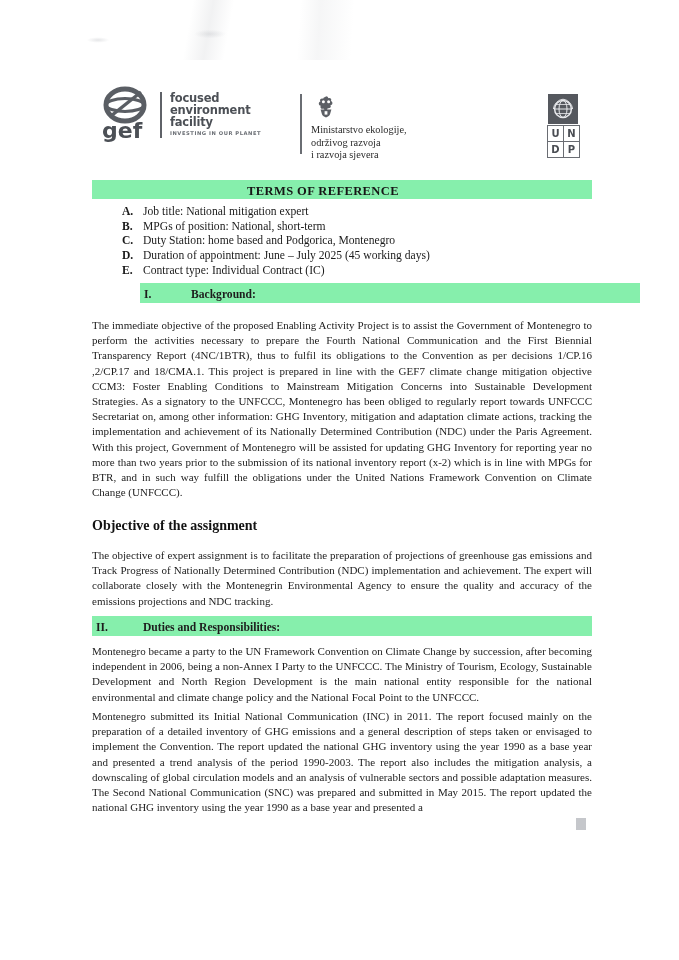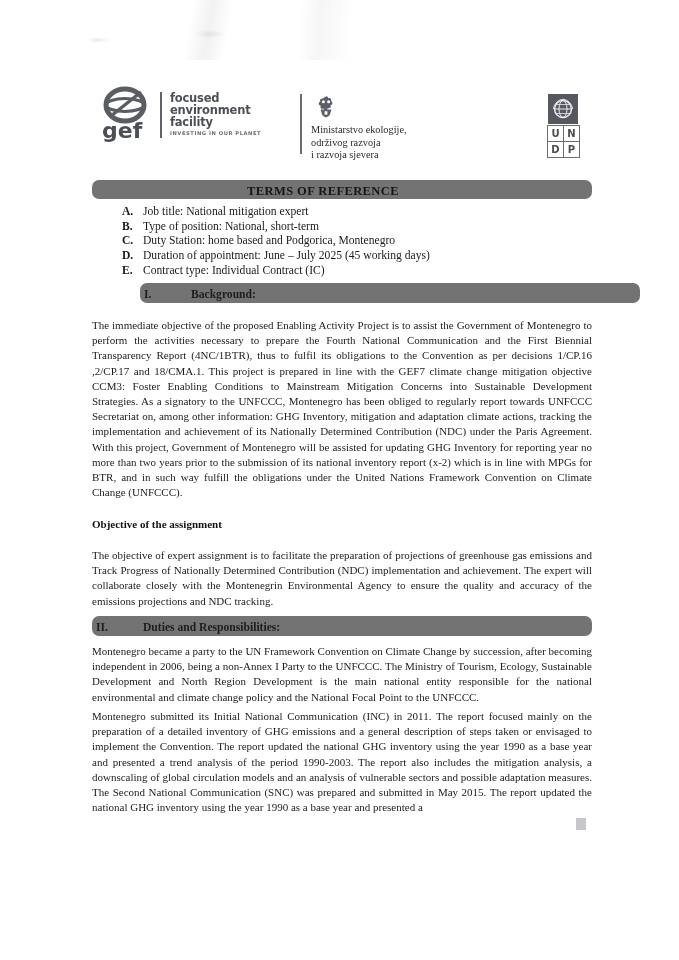--- a/index.html
+++ b/index.html
@@ -152,24 +152,23 @@
 
   
   .content {
     position: absolute;
     left: 92px;
     top: 0;
     width: 500px;
   }
 
   .band {
-    background: #737373;
+    background: #86efac;
     width: 100%;
     box-sizing: border-box;
-    border-radius: 7px;
   }
   .title-band {
     position: absolute;
     top: 180px;
     height: 19px;
     line-height: 19px;
     text-align: center;
     padding-right: 38px;
   }
   .title-band .t {
@@ -210,21 +209,21 @@
     font-size: 11.6px;
     font-weight: bold;
   }
   .sec-band .lbl {
     font-size: 11.6px;
     font-weight: bold;
   }
 
   .sub-head {
     position: absolute;
-    font-size: 11px;
+    font-size: 14px;
     font-weight: bold;
     color: #121212;
   }
 
   p.para {
     position: absolute;
     width: 500px;
     margin: 0;
     font-size: 11px;
     line-height: 15.2px;
@@ -319,21 +318,21 @@
       <span class="t">TERMS OF REFERENCE</span>
     </div>
 
     <div class="list">
       <div class="list-row">
         <span class="marker">A.</span>
         <span class="txt">Job title: National mitigation expert</span>
       </div>
       <div class="list-row">
         <span class="marker">B.</span>
-        <span class="txt">Type of position: National, short-term</span>
+        <span class="txt">MPGs of position: National, short-term</span>
       </div>
       <div class="list-row">
         <span class="marker">C.</span>
         <span class="txt">Duty Station: home based and Podgorica, Montenegro</span>
       </div>
       <div class="list-row">
         <span class="marker">D.</span>
         <span class="txt">Duration of appointment: June  – July 2025 (45 working days)</span>
       </div>
       <div class="list-row">

